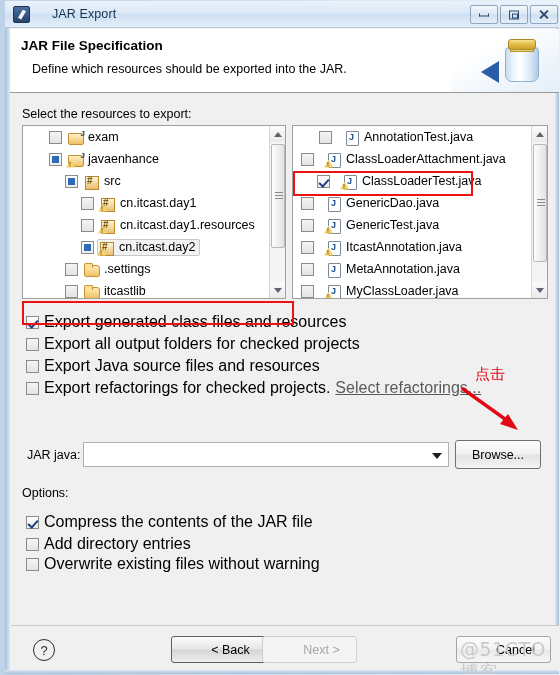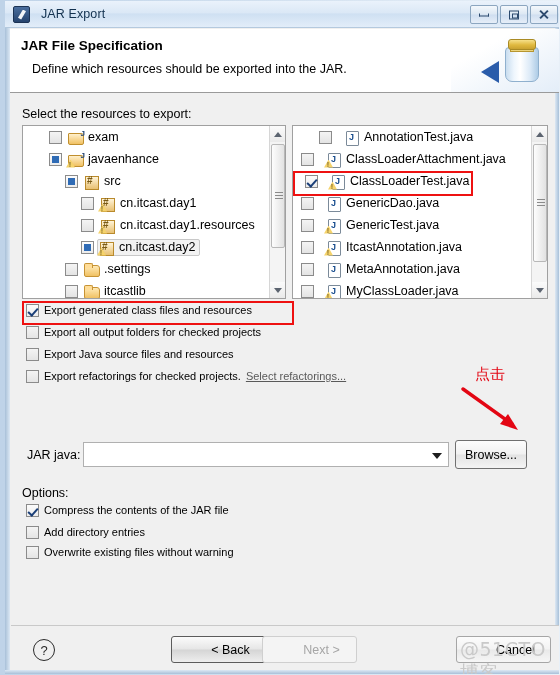--- a/index.html
+++ b/index.html
@@ -54,21 +54,21 @@
   }
   #title-icon::after {
     content: "";
     position: absolute; left: 4px; top: 3px;
     width: 8px; height: 10px;
     background: #fff;
     clip-path: polygon(62% 0%, 100% 18%, 40% 100%, 0% 82%);
     opacity: .95;
   }
   #title-text {
-    margin-left: 11px; font-size: 12.5px; color: #12314f;
+    margin-left: 22px; font-size: 12.5px; color: #12314f;
     letter-spacing: .1px;
   }
   #win-buttons {
     position: absolute; right: 7px; top: 4px;
     display: flex; gap: 2px;
   }
   .win-btn {
     width: 28px; height: 19px;
     background: linear-gradient(to bottom,#f4f8fc,#dde8f3 48%,#cfdef0 52%,#e6eef8);
     border: 1px solid #8ca6c0;
@@ -252,42 +252,42 @@
     border:1px solid #b8b8b8; border-radius:2px; cursor:pointer;
   }
   .sb-thumb::after{
     content:""; position:absolute; left:3px; top:50%; margin-top:-4px;
     width:8px; height:8px;
     background: repeating-linear-gradient(to bottom,#8a8a8a 0 1px,transparent 1px 3px);
   }
 
   
   .opt-row {
-    position:absolute; left:21px; height:36px; display:flex; align-items:flex-start;
-    font-size:11px; color:#000;
+    position:absolute; left:21px; height:36px; display:flex; align-items:center;
+    font-size:16px; color:#000;
   }
   #opt1 { top: 303px; }
   #opt2 { top: 325px; }
   #opt3 { top: 347px; }
   #opt4 { top: 369px; }
   .link { color:#5a5a5a; text-decoration: underline; margin-left:5px; cursor:pointer; }
 
   
   #jarfile-label { position:absolute; left:22px; top: 447px; font-size:12.5px; }
   #jarfile-combo {
     position:absolute; left:78px; top: 441px; width: 366px; height: 25px;
     background:#fff; border:1px solid #b0b0b0;
   }
   #combo-arrow {
     position:absolute; right:6px; top:10px;
     border-left:5px solid transparent; border-right:5px solid transparent;
     border-top:6px solid #1d1d1d;
   }
   #browse-btn {
-    position:absolute; left:450px; top:439px; width:72px; height:29px;
+    position:absolute; left:450px; top:439px; width:86px; height:29px;
     background: linear-gradient(to bottom,#fdfdfd,#f1f1f1 48%,#e3e3e3 52%,#f4f4f4);
     border:1px solid #707070; border-radius:3px;
     font-size:12.5px; color:#000; cursor:pointer;
     display:flex; align-items:center; justify-content:center;
   }
 
   
   #o1 { top: 503px; }
   #o2 { top: 525px; }
   #o3 { top: 545px; }
@@ -471,21 +471,21 @@
           <span class="ico ico-java" style="margin-left: 6px;"></span>
           <span>AnnotationTest.java</span>
         </div>
         <div class="row" style="padding-left: 8px;">
           <span class="cb grey"></span>
           <span class="ico ico-java" style="margin-left: 6px;">
             <span class="warn"></span>
           </span>
           <span>ClassLoaderAttachment.java</span>
         </div>
-        <div class="row" style="padding-left: 12px;">
+        <div class="row" style="padding-left: 24px;">
           <span class="cb checked"></span>
           <span class="ico ico-java" style="margin-left: 6px;">
             <span class="warn"></span>
           </span>
           <span>ClassLoaderTest.java</span>
         </div>
         <div class="row" style="padding-left: 8px;">
           <span class="cb grey"></span>
           <span class="ico ico-java" style="margin-left: 6px;"></span>
           <span>GenericDao.java</span>

